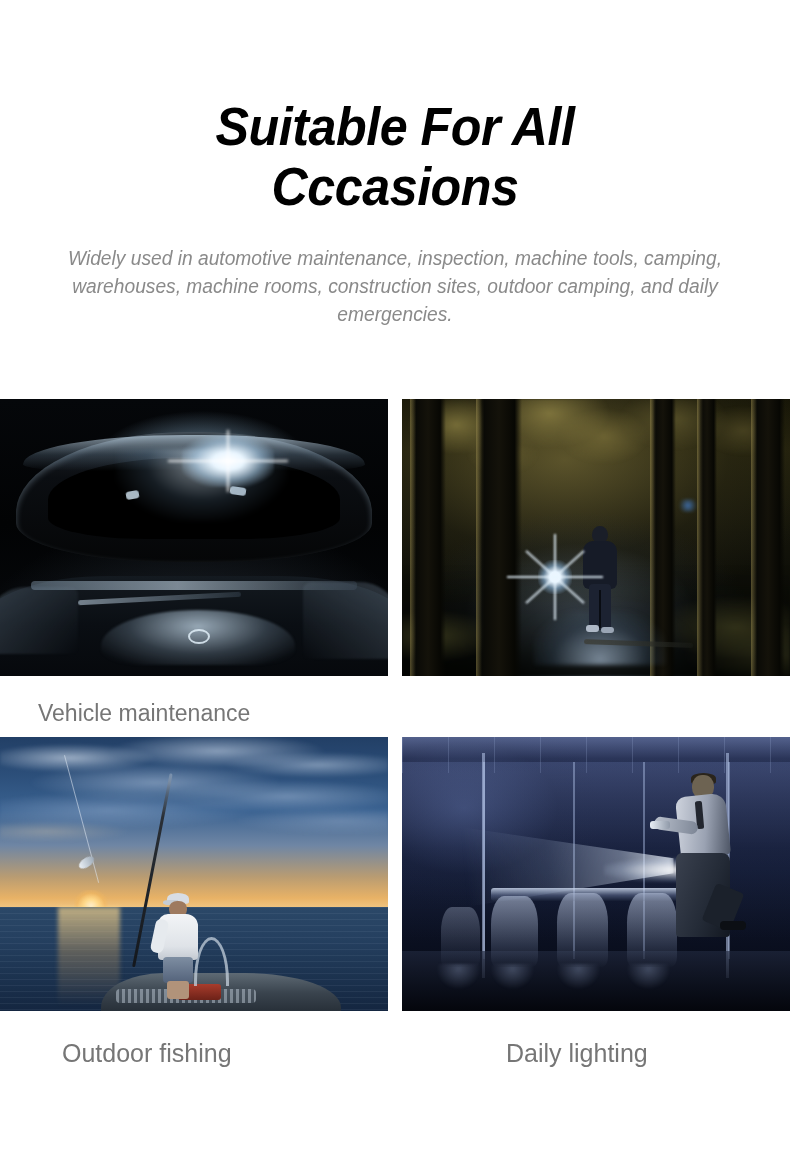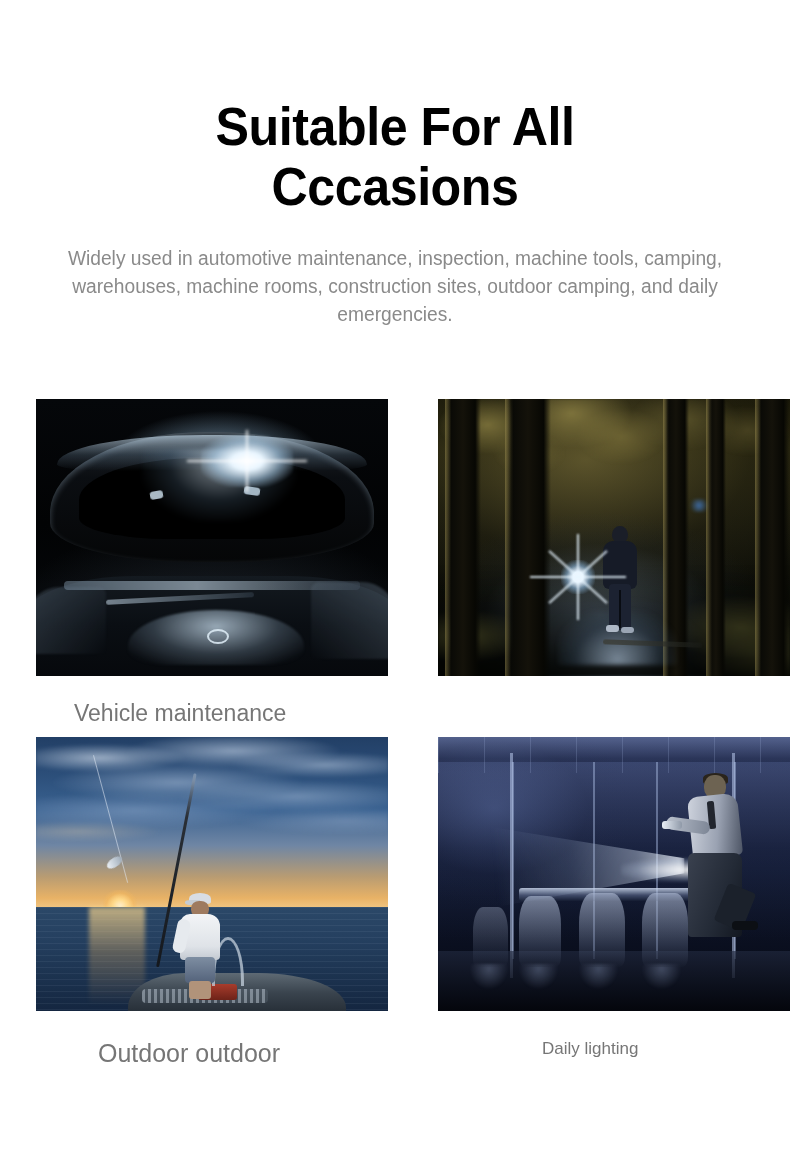--- a/index.html
+++ b/index.html
@@ -6,21 +6,21 @@
   * { margin:0; padding:0; box-sizing:border-box; }
   html, body {
     width:790px; height:1168px;
     background:#ffffff;
     font-family:"Liberation Sans", sans-serif;
     overflow:hidden;
   }
   .page { position:relative; width:790px; height:1168px; background:#fff; }
 
   
-  .header { padding-top:96px; text-align:center; }
+  .header { padding-top:96px; text-align:center;font-style:italic; }
   .title {
     font-family:"Liberation Sans", sans-serif;
     font-weight:700;
     font-size:54px;
     line-height:60px;
     letter-spacing:-0.5px;
     color:#000000;
     padding:0 150px;
     transform:scaleX(0.93);
   }
@@ -33,21 +33,21 @@
     transform:scaleX(0.96);
   }
 
   
   .grid {
     position:absolute;
     top:399px; left:0;
     width:790px;
   }
   .row { display:flex; width:790px; }
-  .cell { width:395px;margin-left:36px; }
+  .cell { width:395px; }
   .cell.left  { padding-right:7px; }
   .cell.right { padding-left:7px; }
 
   .thumb {
     position:relative;
     width:100%;
     height:277px;
     overflow:hidden;
     background:#05070b;
   }
@@ -56,21 +56,21 @@
   .caption {
     font-size:23px;
     color:#767676;
     padding-top:24px;
     padding-bottom:10px;
     white-space:nowrap;
   }
   .caption.c1 { padding-left:38px; font-size:23px; }
   .caption.c2 { padding-left:80px; font-size:25px; padding-top:31px; }
   .caption.c3 { padding-left:62px; font-size:25px; padding-top:28px; }
-  .caption.c4 { padding-left:104px; font-size:17px; padding-top:28px; }
+  .caption.c4 { padding-left:104px; font-size:25px; padding-top:28px; }
 
   
   .sc-car { background:#030406; }
   .car-bg {
     position:absolute; inset:0;
     background:
       radial-gradient(ellipse 150px 70px at 52% 22%, rgba(225,242,255,.95) 0%, rgba(150,190,220,.35) 38%, rgba(0,0,0,0) 70%),
       radial-gradient(ellipse 320px 200px at 50% 95%, rgba(60,72,86,.55) 0%, rgba(0,0,0,0) 72%),
       linear-gradient(180deg,#05070a 0%, #020304 45%, #070a0e 100%);
   }
@@ -489,21 +489,21 @@
             <div class="a-cap"></div>
             <div class="a-cap-b"></div>
             <div class="a-head"></div>
             <div class="a-shirt"></div>
             <div class="a-arm"></div>
             <div class="a-shorts"></div>
             <div class="a-legs"></div>
           </div>
           <div class="rod"></div>
         </div>
-        <div class="caption c3">Outdoor outdoor</div>
+        <div class="caption c3">Outdoor fishing</div>
       </div>
 
       <div class="cell right">
         <div class="thumb sc-office">
           <div class="office-bg"></div>
           <div class="glass-wall"></div>
           <div class="ceiling"></div>
           <div class="ceil-grid"></div>
           <div class="mull m1"></div>
           <div class="mull m2"></div>

